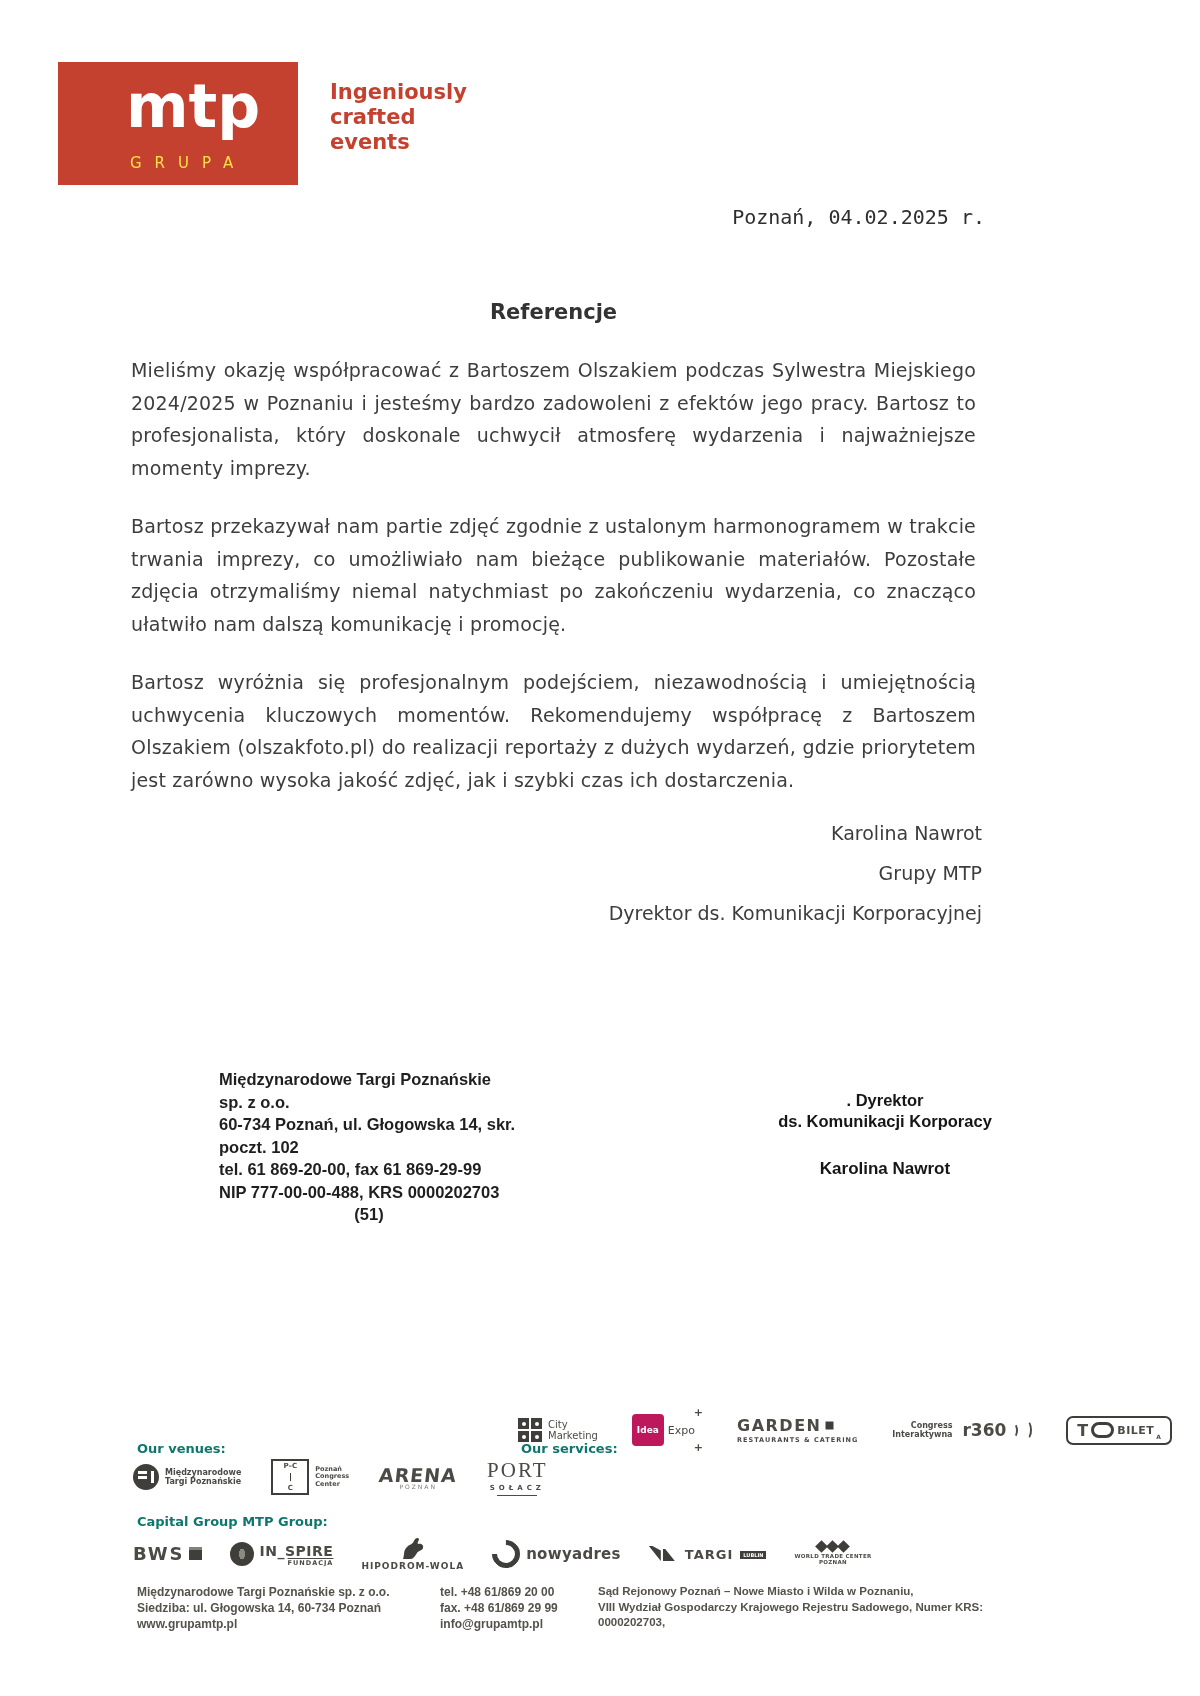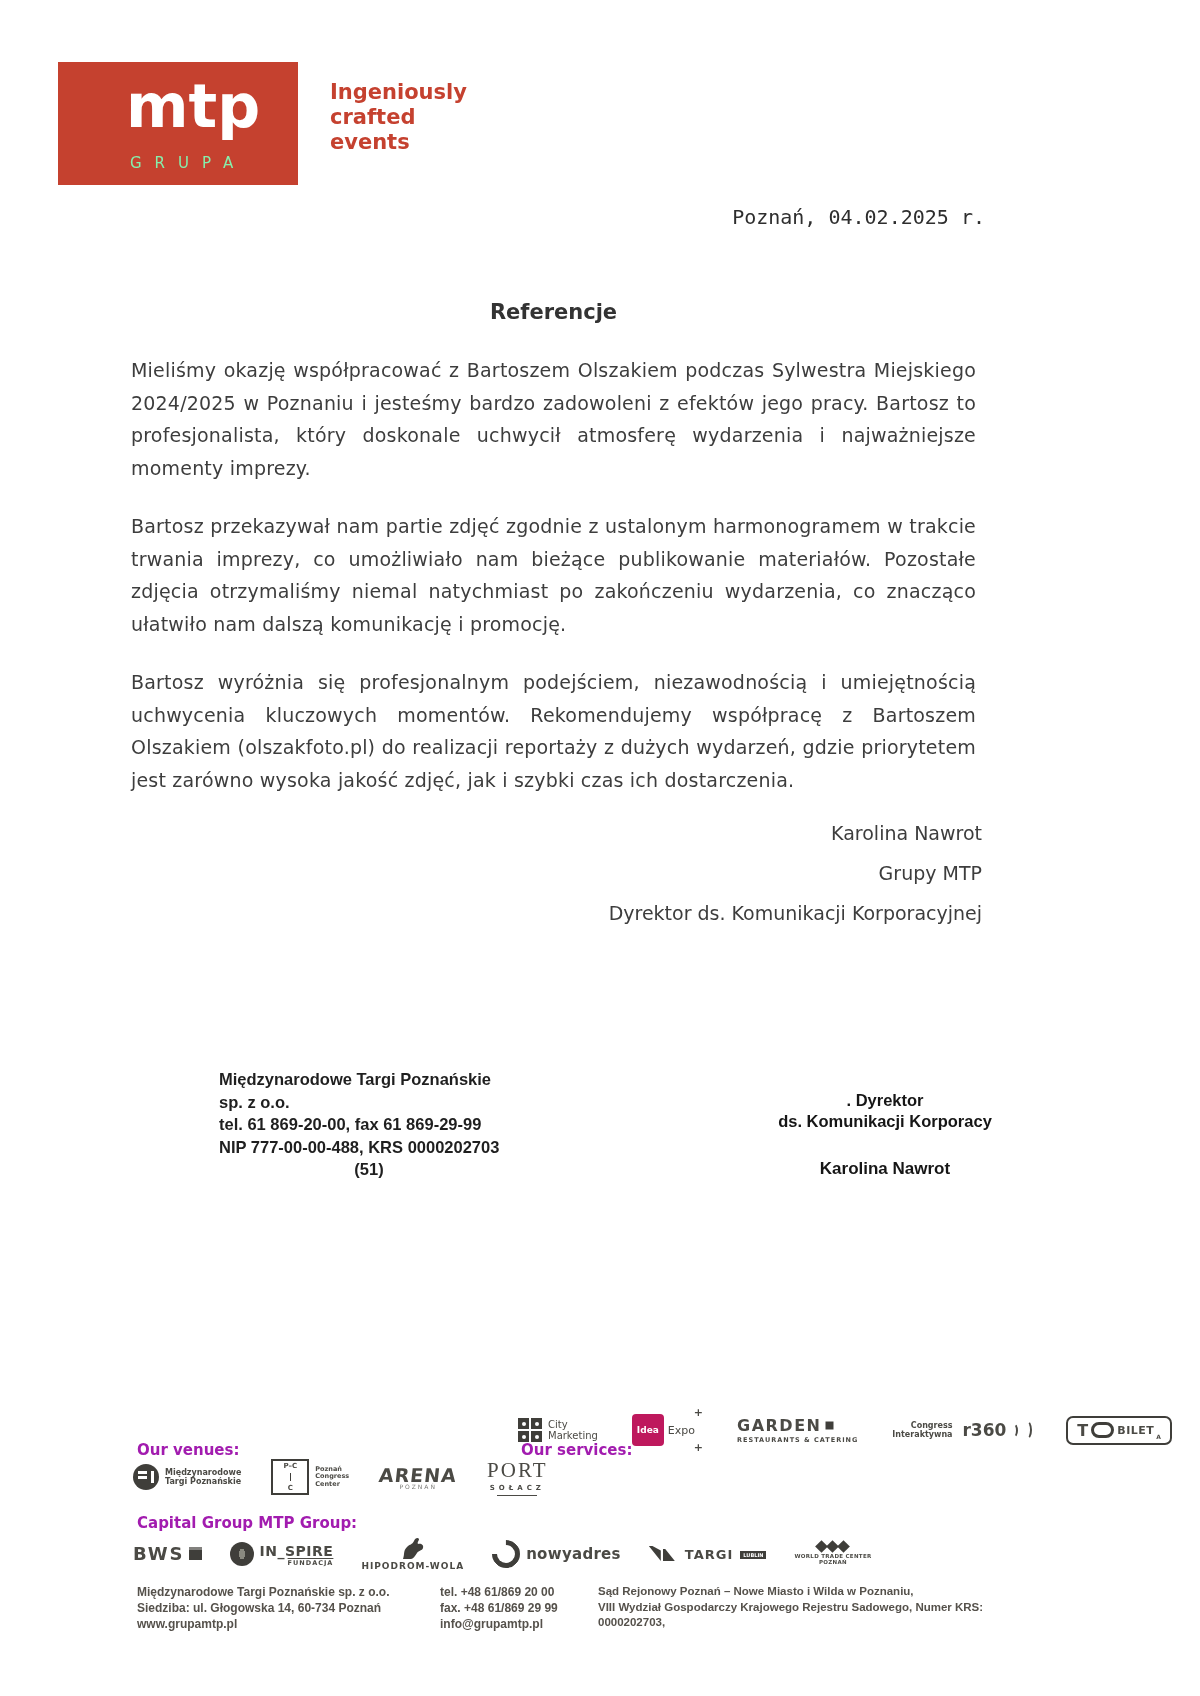--- a/index.html
+++ b/index.html
@@ -3,21 +3,21 @@
 <meta charset="utf-8">
 <style>
   html,body{margin:0;padding:0;background:#e8e8e8;}
   .page{position:relative;width:1200px;height:1696px;background:#ffffff;margin:0 auto;
         font-family:"DejaVu Sans",sans-serif;overflow:hidden;}
 
   
   .logo-box{position:absolute;left:58px;top:62px;width:240px;height:123px;background:#c5412f;}
   .logo-word{position:absolute;left:68px;top:14px;color:#fff;font-size:60px;line-height:60px;
              font-weight:bold;letter-spacing:0;}
-  .logo-sub{position:absolute;left:72px;top:92px;color:#86efac;font-size:15px;letter-spacing:13px;}
+  .logo-sub{position:absolute;left:72px;top:92px;color:#fde047;font-size:15px;letter-spacing:13px;}
   .tagline{position:absolute;left:330px;top:80px;color:#c5412f;font-size:21px;font-weight:bold;
            line-height:25px;white-space:pre-line;}
   .date{position:absolute;top:205px;right:215px;font-family:"DejaVu Sans Mono",monospace;
         font-size:20px;color:#2e2e2e;}
 
   
   .letter{position:absolute;left:131px;top:300px;width:845px;color:#3d3d3d;}
   .letter-title{text-align:center;font-size:21px;font-weight:bold;color:#333;margin:0 0 30px 0;}
   .letter p{font-size:19px;line-height:32.5px;text-align:justify;margin:0 0 26px 0;letter-spacing:.2px;}
 
@@ -28,21 +28,21 @@
   .stamp-company{position:absolute;left:219px;top:1068px;width:300px;color:#1f1f1f;
                  font-family:"Liberation Sans",sans-serif;font-weight:bold;font-size:16.5px;
                  line-height:22.5px;filter:blur(.4px);}
   .stamp-company .center{text-align:center;}
   .stamp-director{position:absolute;left:735px;top:1090px;width:300px;text-align:center;color:#161616;
                   font-family:"Liberation Sans",sans-serif;font-weight:bold;font-size:16.5px;
                   line-height:21px;filter:blur(.4px);}
   .stamp-director .name{margin-top:26px;font-size:17px;}
 
   
-  .f-label{position:absolute;font-size:15px;font-weight:bold;color:#a21caf;}
+  .f-label{position:absolute;font-size:13px;font-weight:bold;color:#0f766e;}
   .venues-label{left:137px;top:1441px;}
   .services-label{left:521px;top:1441px;}
   .capital-label{left:137px;top:1514px;}
   .logo-row{position:absolute;display:flex;align-items:center;color:#4b4a45;}
   .venues-row{left:133px;top:1458px;gap:30px;}
   .services-row{left:518px;top:1414px;gap:34px;}
   .capital-row{left:133px;top:1536px;gap:28px;}
   .lg{display:flex;align-items:center;gap:6px;}
   .pre{white-space:pre-line;}
   .tiny{font-size:8px;line-height:9px;font-weight:bold;}
@@ -140,20 +140,21 @@
   </div>
 
   <div class="signature">
     <div>Karolina Nawrot</div>
     <div>Grupy MTP</div>
     <div>Dyrektor ds. Komunikacji Korporacyjnej</div>
   </div>
 
   <div class="stamp-company">
     <div>Międzynarodowe Targi Poznańskie sp. z o.o.</div>
+    <div>60-734 Poznań, ul. Głogowska 14, skr. poczt. 102</div>
     <div>tel. 61 869-20-00, fax 61 869-29-99</div>
     <div>NIP 777-00-00-488, KRS 0000202703</div>
     <div class="center">(51)</div>
   </div>
 
   <div class="stamp-director">
     <div>. Dyrektor</div>
     <div>ds. Komunikacji Korporacy</div>
     <div class="name">Karolina Nawrot</div>
   </div>

